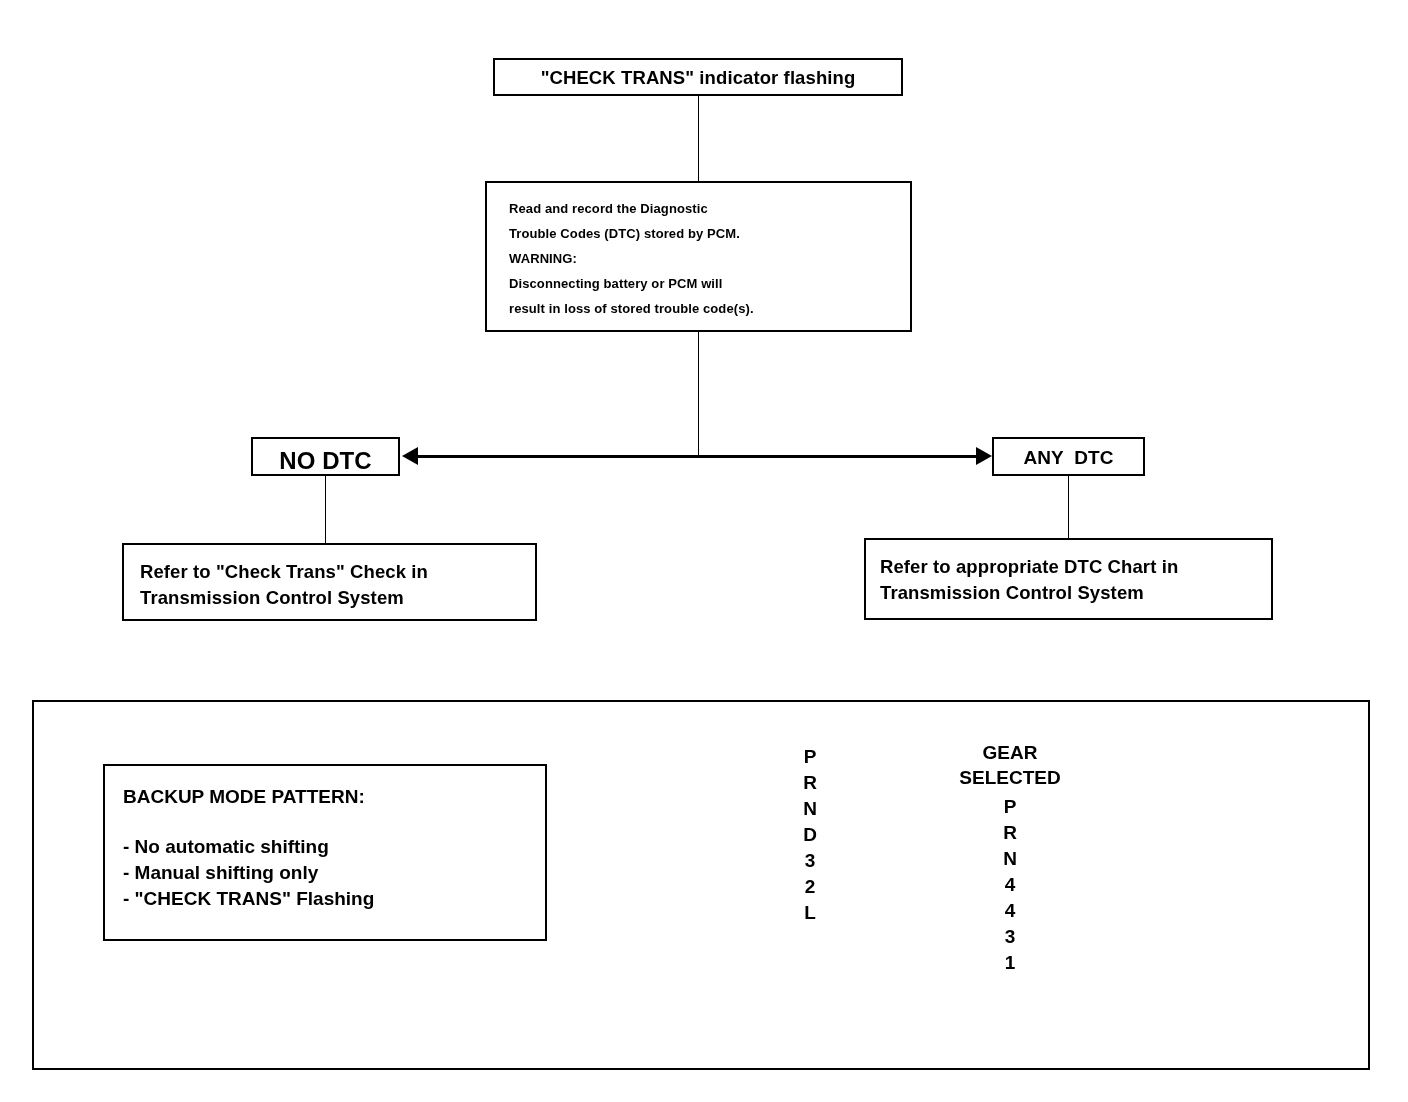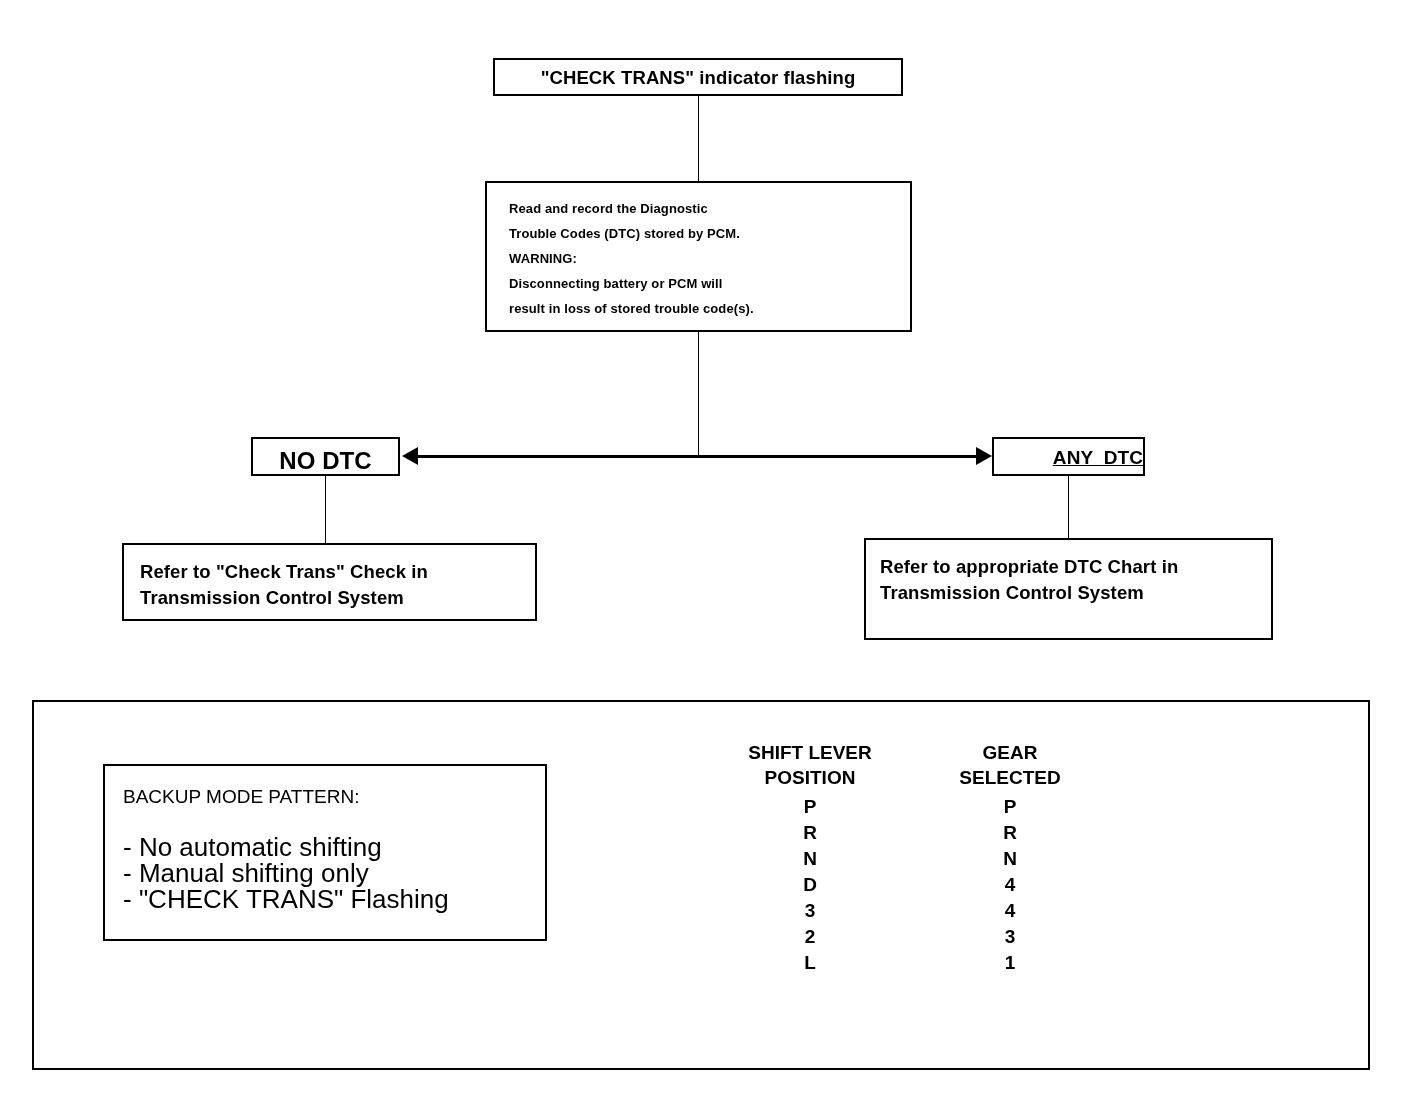--- a/index.html
+++ b/index.html
@@ -55,35 +55,34 @@
   #node-no-dtc .box-text {
     left: 0; right: 0; top: 8px;
     text-align: center;
     font-size: 24px;
   }
   #node-any-dtc {
     left: 992px; top: 437px; width: 153px; height: 39px;
   }
   #node-any-dtc .box-text {
     left: 0; right: 0; top: 8px;
-    text-align: right;
-    font-size: 19px;
-    text-decoration: underline;
+    text-align: center;
+    font-size: 19px;
   }
   
   #node-refer-left {
     left: 122px; top: 543px; width: 415px; height: 78px;
   }
   #node-refer-left .box-text {
     left: 16px; top: 14px;
     font-size: 18.5px;
     line-height: 26px;
   }
   #node-refer-right {
-    left: 864px; top: 538px; width: 409px; height: 102px;
+    left: 864px; top: 538px; width: 409px; height: 82px;
   }
   #node-refer-right .box-text {
     left: 14px; top: 14px;
     font-size: 18.5px;
     line-height: 26px;
   }
   .conn-h {
     position: absolute;
     height: 3px;
     background: #000000;
@@ -111,27 +110,27 @@
   #legend-container {
     left: 32px; top: 700px; width: 1338px; height: 370px;
   }
   #node-backup {
     left: 103px; top: 764px; width: 444px; height: 177px;
   }
   #node-backup .backup-title {
     position: absolute;
     left: 18px; top: 20px;
     font-size: 19px;
-    font-weight: normal;
+    font-weight: bold;
   }
   #node-backup .backup-list {
     position: absolute;
     left: 18px; top: 68px;
-    font-size: 26px;
-    font-weight: normal;
+    font-size: 19px;
+    font-weight: bold;
     line-height: 26px;
   }
   
   #gear-table {
     position: absolute;
     left: 700px; top: 740px; width: 420px;
   }
   #gear-table .col {
     position: absolute;
     top: 0;
@@ -205,22 +204,20 @@
 
   <div class="box" id="node-backup">
     <div class="backup-title">BACKUP MODE PATTERN:</div>
     <div class="backup-list" style="white-space: pre-line;">- No automatic shifting
 - Manual shifting only
 - "CHECK TRANS"  Flashing</div>
   </div>
 
   <div id="gear-table">
     <div class="col col-shift">
-      <div class="col-head">SHIFT LEVER
-POSITION</div>
       <div class="col-values">
           <span class="val">P</span>
           <span class="val">R</span>
           <span class="val">N</span>
           <span class="val">D</span>
           <span class="val">3</span>
           <span class="val">2</span>
           <span class="val">L</span>
         </div>
     </div>

